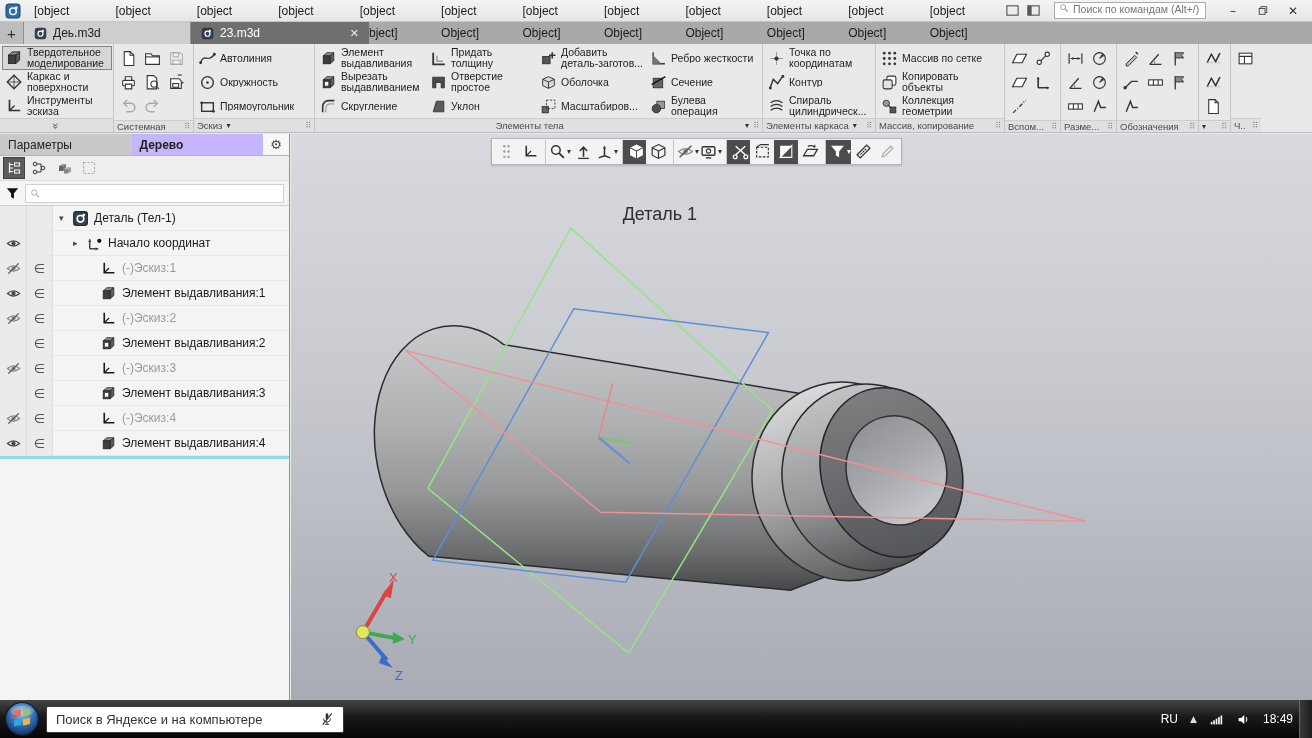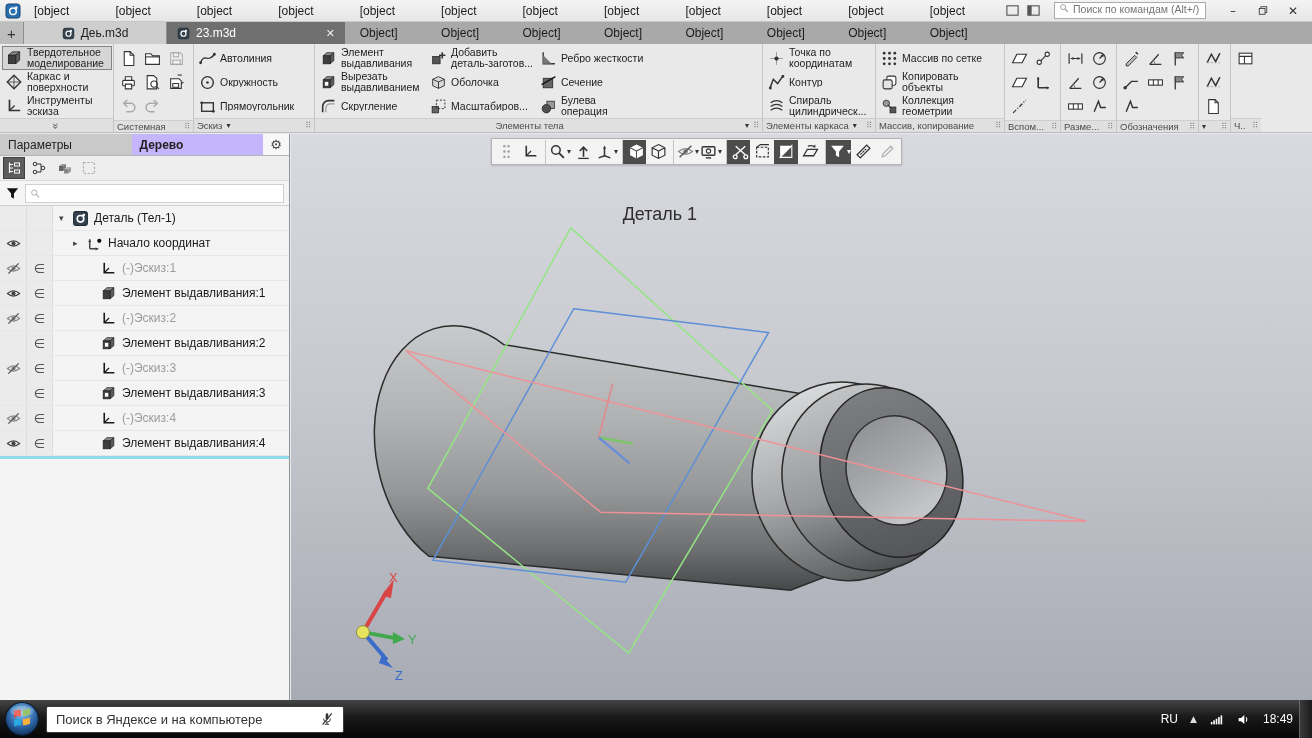--- a/index.html
+++ b/index.html
@@ -23,21 +23,21 @@
   .winbtn { width:26px; height:18px; display:flex; align-items:center; justify-content:center;
     font-size:12px; color:#333; font-family:"DejaVu Sans",sans-serif; }
   .winbtn svg { width:12px; height:11px; color:#333; }
 
   
   .tabbar { height:22px; background:#a9a9a9; display:flex; align-items:stretch; }
   .newtab { width:24px; background:#bdbdbd; border-right:1px solid #8f8f8f; font-size:15px;
     color:#333; display:flex; align-items:center; justify-content:center; }
   .dtab { display:flex; align-items:center; gap:6px; font-size:12px; padding:0 10px; }
   .dtab .dicon { width:13px; height:13px; flex:none; }
-  .dtab.inactive { background:#cecece; color:#222; width:143px; border-right:1px solid #909090;justify-content:center; }
+  .dtab.inactive { background:#cecece; color:#222; width:167px; border-right:1px solid #909090; }
   .dtab.active { background:#6f6f6f; color:#fff; width:178px; }
   .dtab .closex { margin-left:auto; font-size:11px; color:#eee; font-family:"DejaVu Sans",sans-serif; }
 
   
   .ribbon { height:89px; background:#e9e9e9; display:flex; overflow:hidden; border-bottom:1px solid #b9bcc2; }
   .rsec { display:flex; flex-direction:column; border-right:1px solid #c6c6c6; flex:none; }
   .rsec-body { flex:1; display:flex; padding:2px 2px 0 2px; }
   .rcol { display:flex; flex-direction:column; }
   .rbtn { display:flex; align-items:center; gap:4px; height:24px; padding:0 2px; border:1px solid transparent;
     background:none; font-size:10.5px; line-height:1.03; color:#1d1d1d; text-align:left; cursor:default;
@@ -669,20 +669,40 @@
               <svg>
                 <use href="#sym-cut"></use>
               </svg>
               <span class="rlbl">Вырезать выдавливанием</span>
             </button>
             <button class="rbtn" style="width:110px">
               <svg>
                 <use href="#sym-fillet"></use>
               </svg>
               <span class="rlbl">Скругление</span>
+            </button>
+          </div>
+        <div class="rcol">
+            <button class="rbtn" style="width:110px">
+              <svg>
+                <use href="#sym-thick"></use>
+              </svg>
+              <span class="rlbl">Придать толщину</span>
+            </button>
+            <button class="rbtn" style="width:110px">
+              <svg>
+                <use href="#sym-hole"></use>
+              </svg>
+              <span class="rlbl">Отверстие простое</span>
+            </button>
+            <button class="rbtn" style="width:110px">
+              <svg>
+                <use href="#sym-draft"></use>
+              </svg>
+              <span class="rlbl">Уклон</span>
             </button>
           </div>
         <div class="rcol">
             <button class="rbtn" style="width:110px">
               <svg>
                 <use href="#sym-addpart"></use>
               </svg>
               <span class="rlbl">Добавить деталь-заготов...</span>
             </button>
             <button class="rbtn" style="width:110px">

